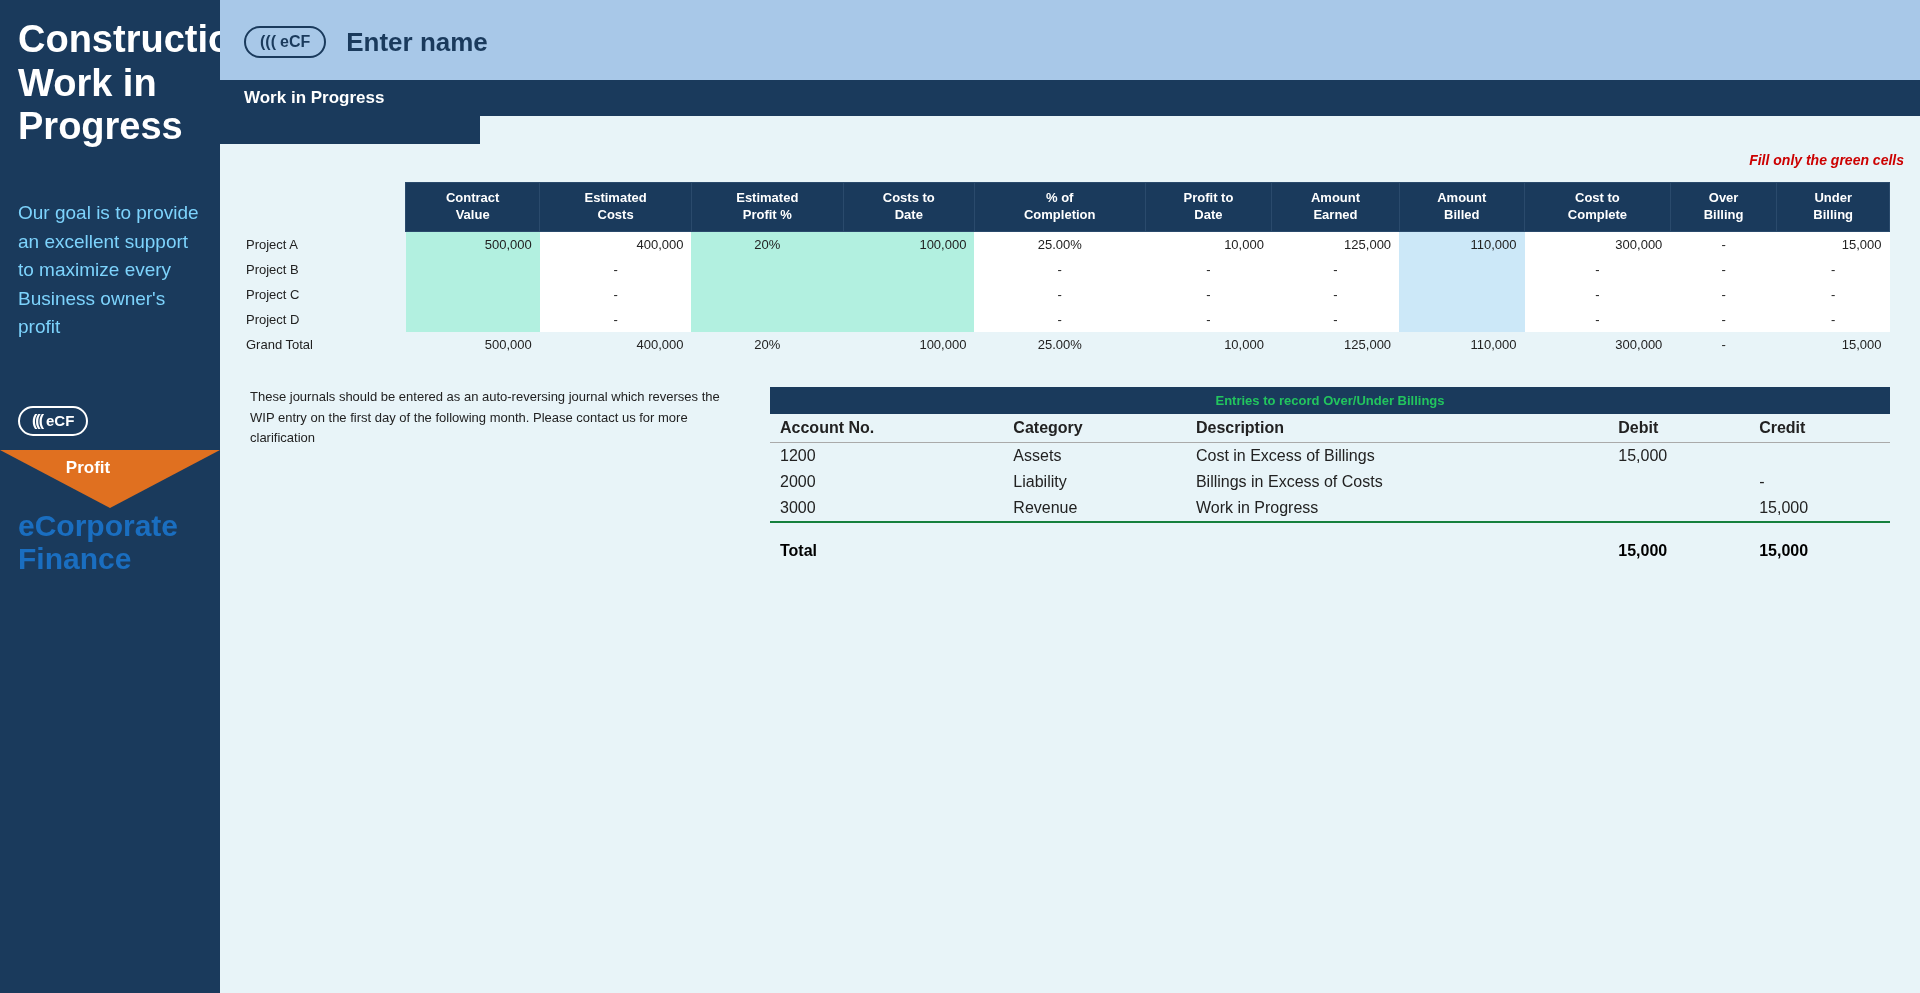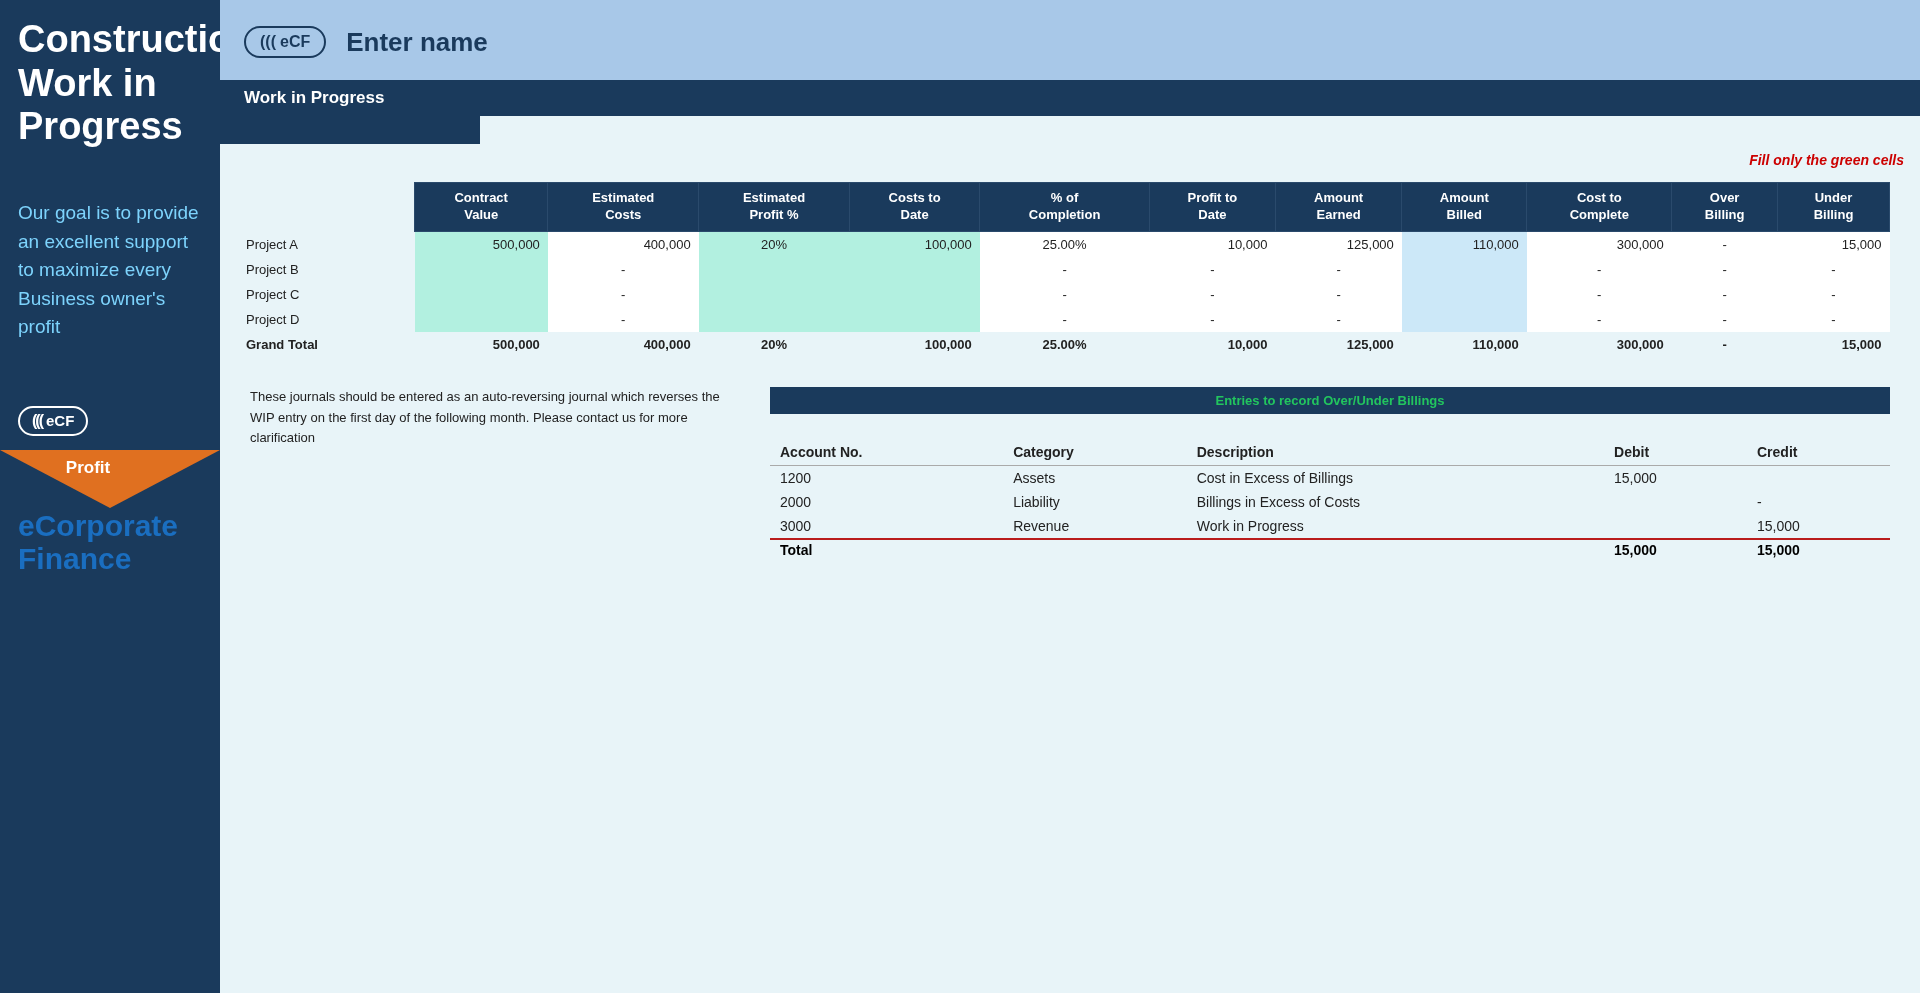--- a/index.html
+++ b/index.html
@@ -153,21 +153,21 @@
     }
     .cell-white {
       background: white;
     }
     .cell-blue-light {
       background: #cce8f8;
       border: 1px solid #99ccee;
     }
 
     .grand-total-row td {
-      font-weight: bold;
+      font-weight: normal;
       border-top: 2px solid #333;
       border-bottom: 2px solid #333;
       padding: 6px 8px;
       font-size: 13px;
     }
 
     .text-right { text-align: right; }
     .text-center { text-align: center; }
     .text-left { text-align: left; }
 
@@ -196,41 +196,40 @@
       color: #22c55e;
       font-weight: bold;
       text-align: center;
       padding: 6px 10px;
       font-size: 13px;
     }
 
     .entries-table {
       width: 100%;
       border-collapse: collapse;
-      font-size: 14px;
-      margin-top: 25px;
+      font-size: 16px;
     }
 
     .entries-table thead tr th {
       font-weight: bold;
       padding: 5px 10px;
       text-align: left;
       color: #222;
       border-bottom: 1px solid #aaa;
     }
 
     .entries-table tbody tr td {
       padding: 4px 10px;
       color: #222;
     }
 
     .entries-table tfoot tr td {
       font-weight: bold;
-      border-top: 2px solid #b91c1c;
-      padding: 2px 10px;
+      border-top: 2px solid #15803d;
+      padding: 19px 10px;
     }
 
     .project-name-cell {
       color: #333;
       font-size: 13px;
       min-width: 80px;
     }
   </style>
 </head>
 <body>

